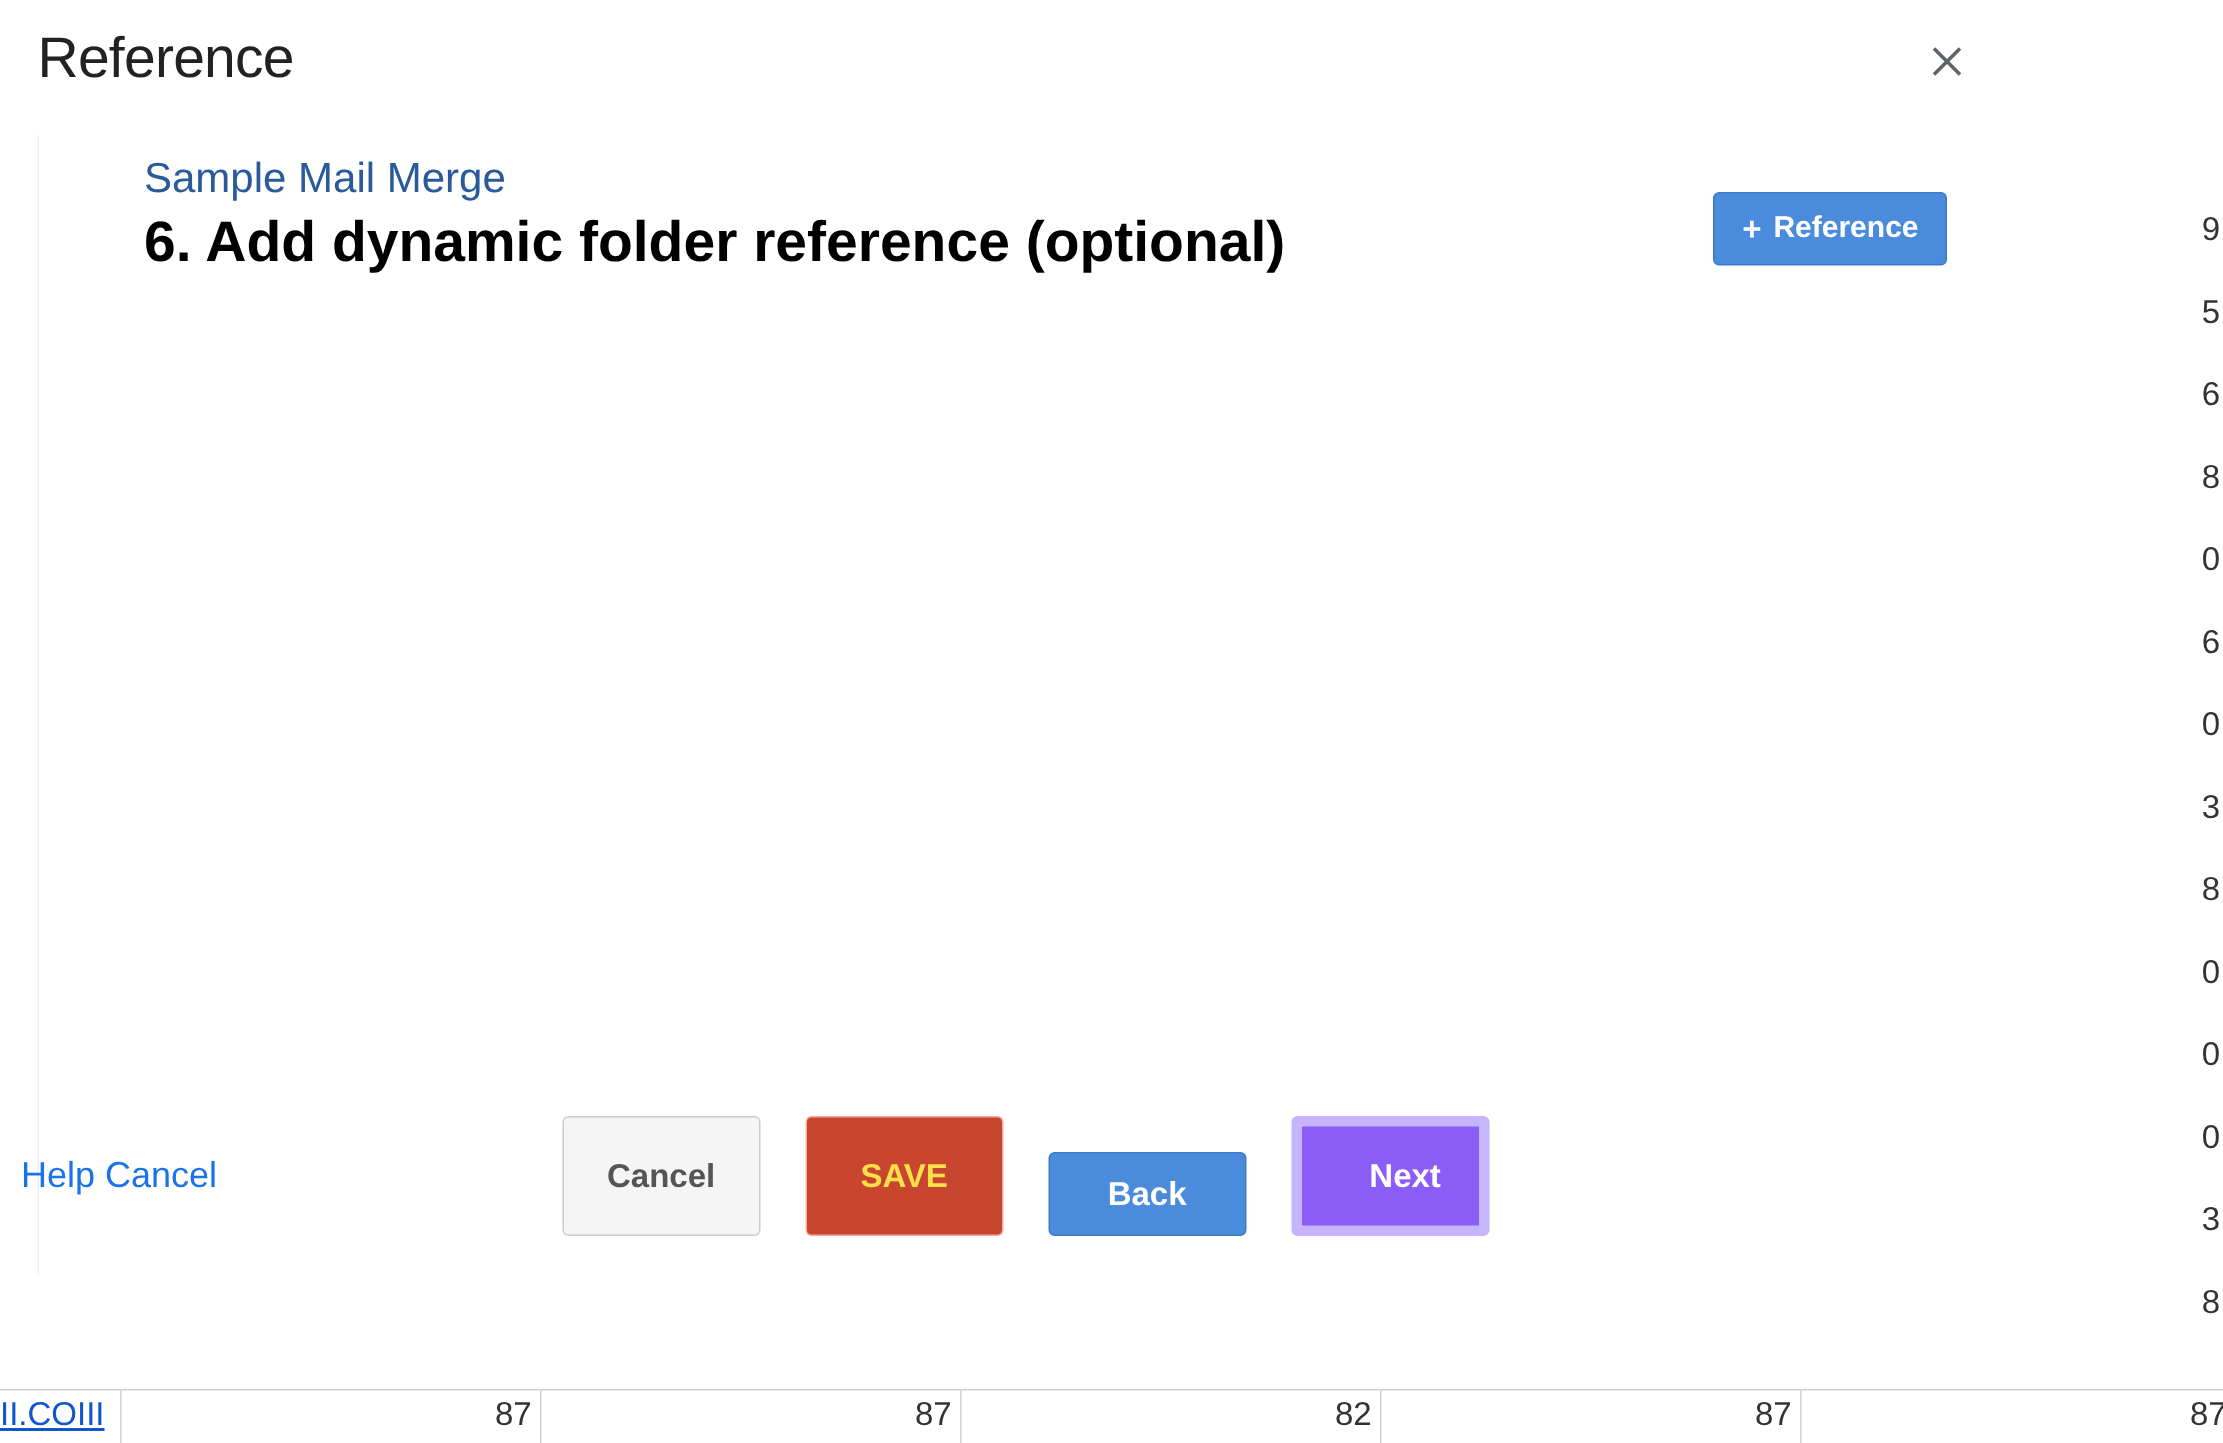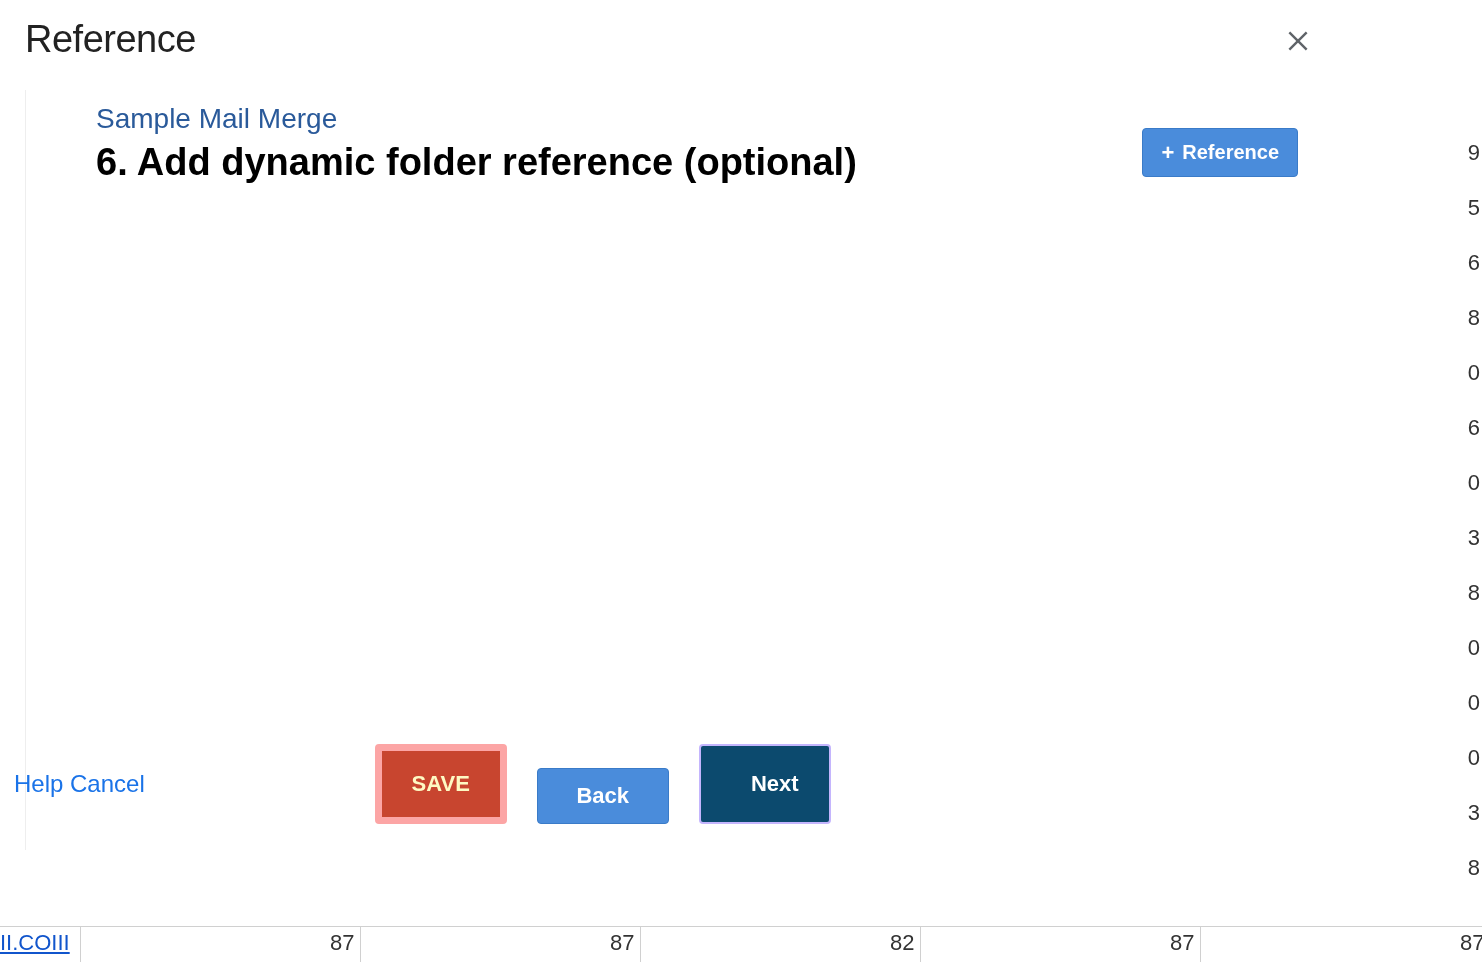--- a/index.html
+++ b/index.html
@@ -147,33 +147,33 @@
       cursor: pointer;
       border: 1px solid transparent;
     }
     .btn-cancel {
       background: #f5f5f5;
       border: 1px solid #ccc;
       color: #555;
     }
     .btn-save {
       background: #c8452f;
-      color: #fef9c3;
-      border: 7px solid #fca5a5;
+      color: #fde047;
+      border: 1px solid #fca5a5;
     }
     .btn-back {
       background: #4a8cdb;
       color: #fff;
       border: 1px solid #3a7bc8;
       margin-top: 24px;
     }
     .btn-next {
-      background: #0c4a6e;
+      background: #8b5cf6;
       color: #fff;
-      border: 2px solid #c4b5fd;
+      border: 7px solid #c4b5fd;
       padding-left: 20px;
     }
   </style>
 </head>
 <body>
 
 <div class="background-sheet">
   <span class="bg-cell link" style="bottom:6px; left:0px;">II.COIII</span>
   <span class="bg-cell" style="bottom:6px; left:330px;">87</span>
   <span class="bg-cell" style="bottom:6px; left:610px;">87</span>
@@ -219,19 +219,20 @@
 
     <button class="reference-button">
       <span class="plus-icon">+</span>
       <span>Reference</span>
     </button>
 
 
     <div class="footer-buttons">
       <a class="help-link">Help Cancel</a>
       <div class="button-group">
+        <button class="btn btn-cancel">Cancel</button>
         <button class="btn btn-save">SAVE</button>
         <button class="btn btn-back">Back</button>
         <button class="btn btn-next">Next</button>
       </div>
     </div>
   </div>
 </div>
 
 </body></html>

